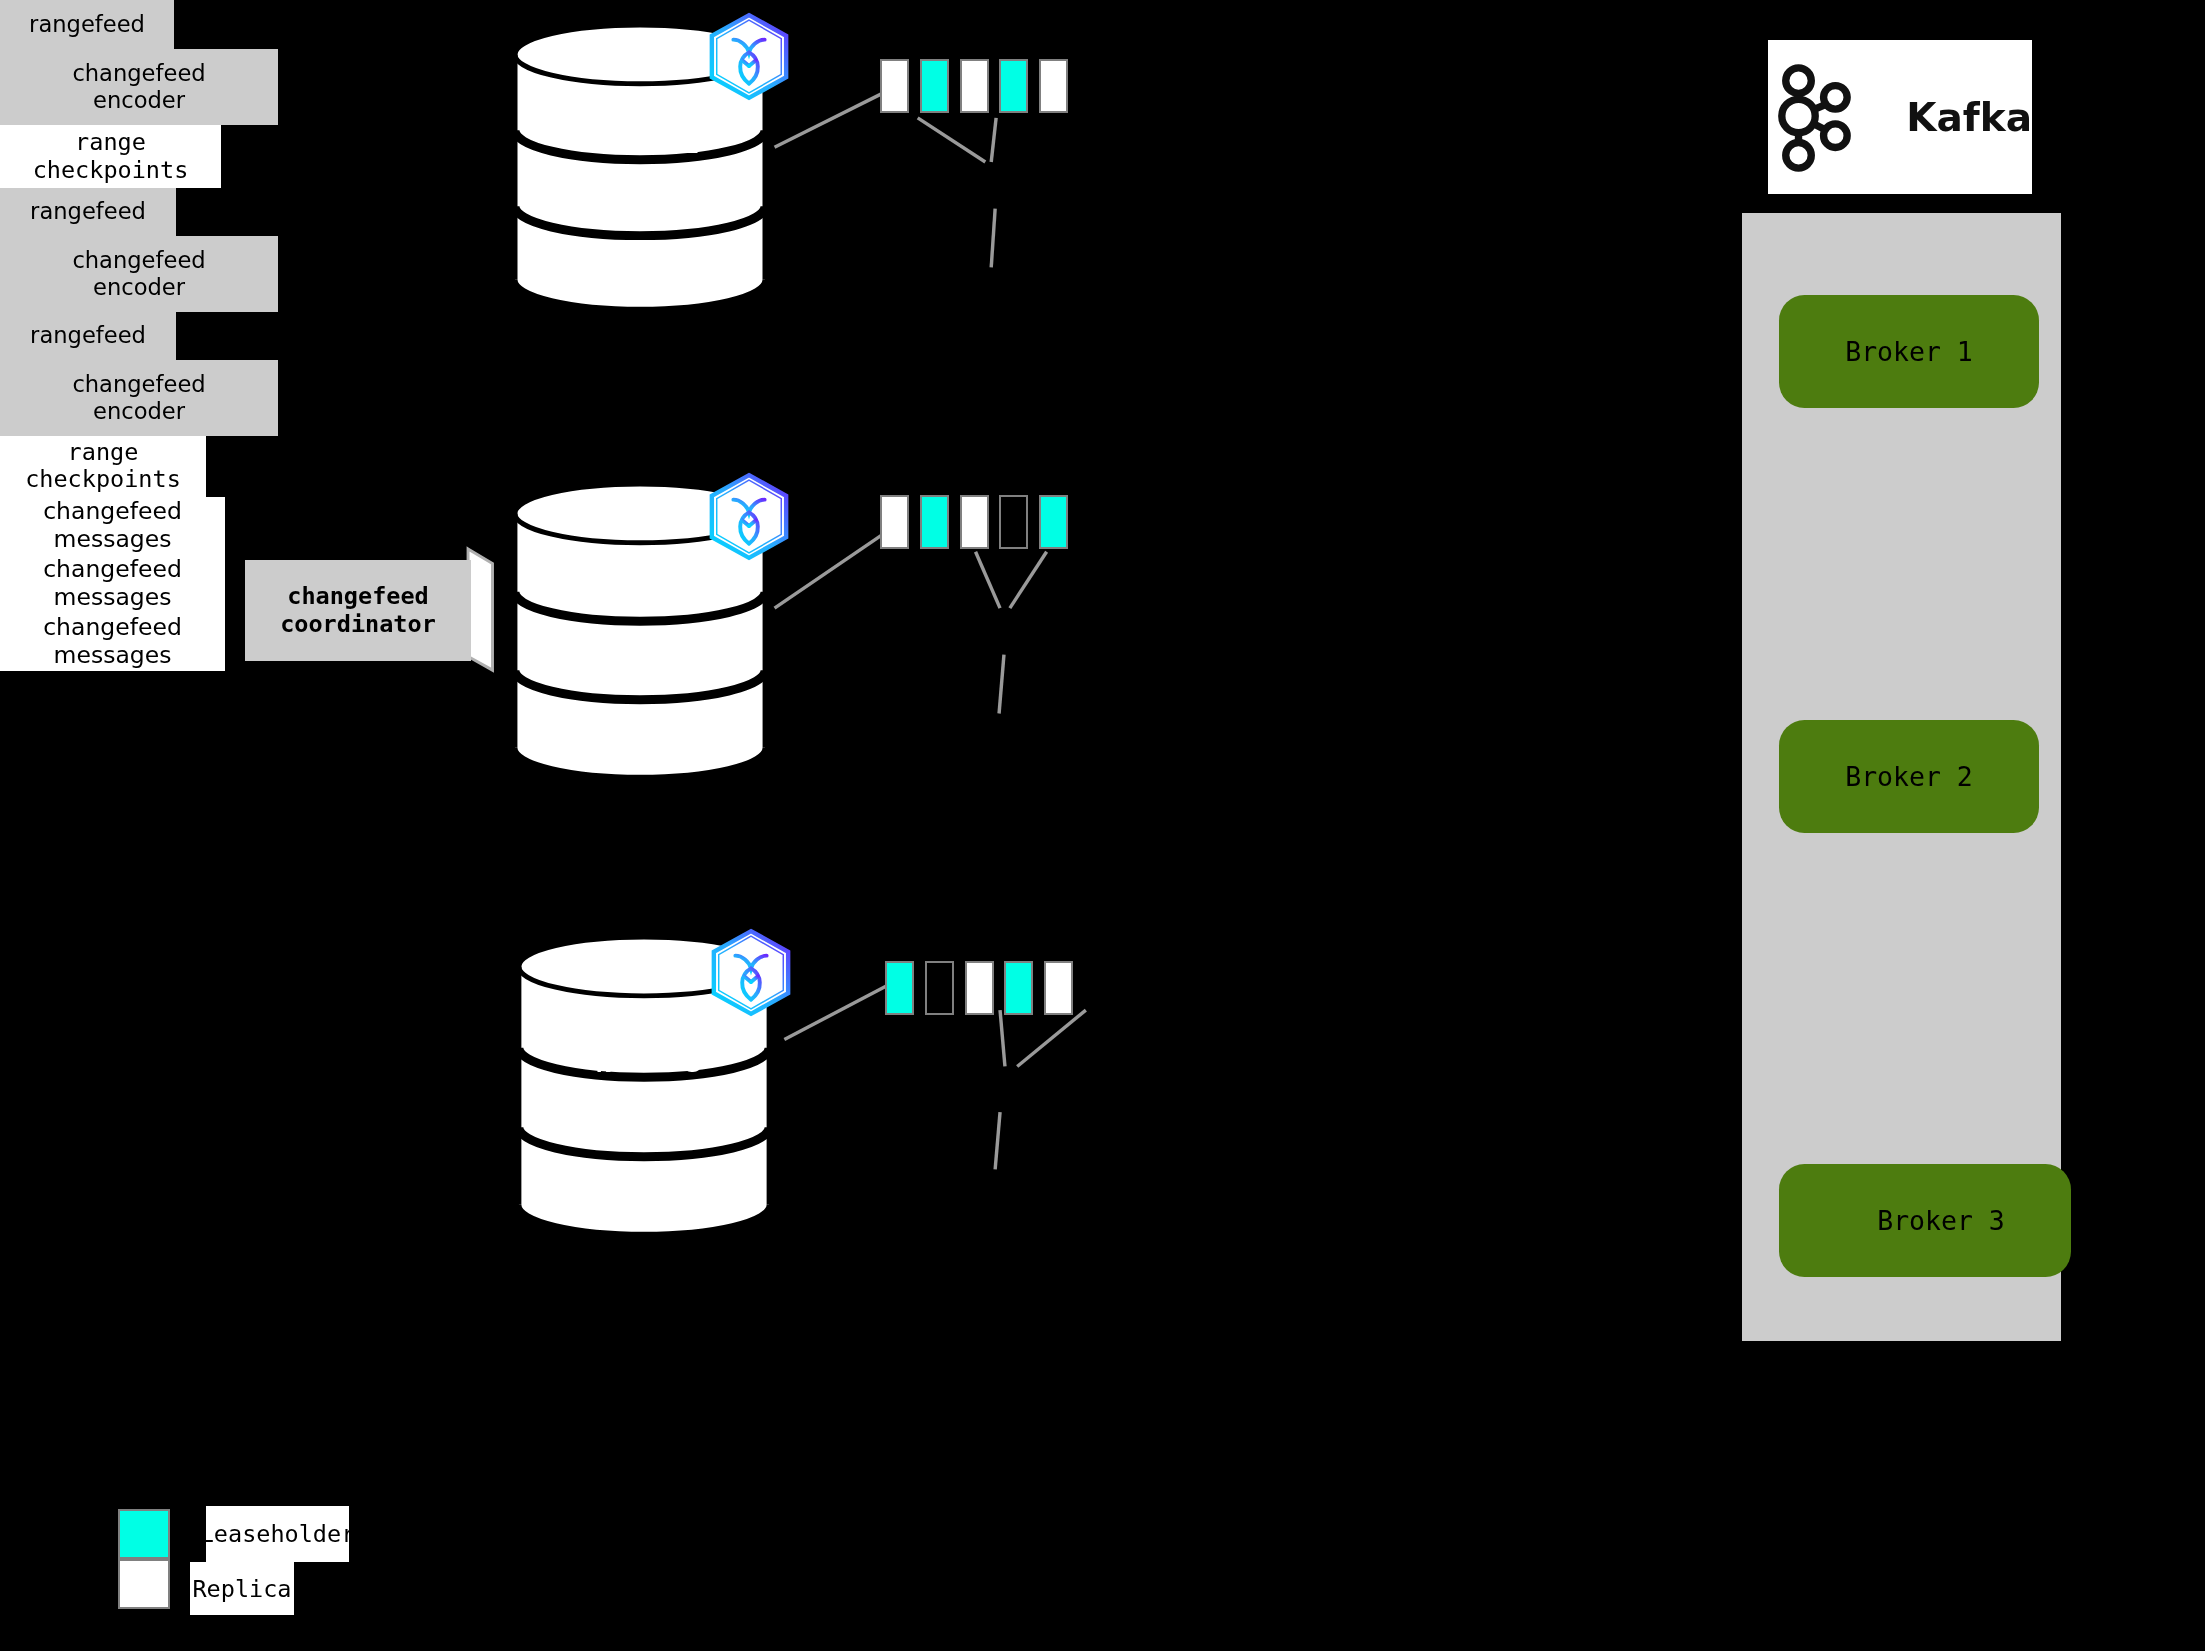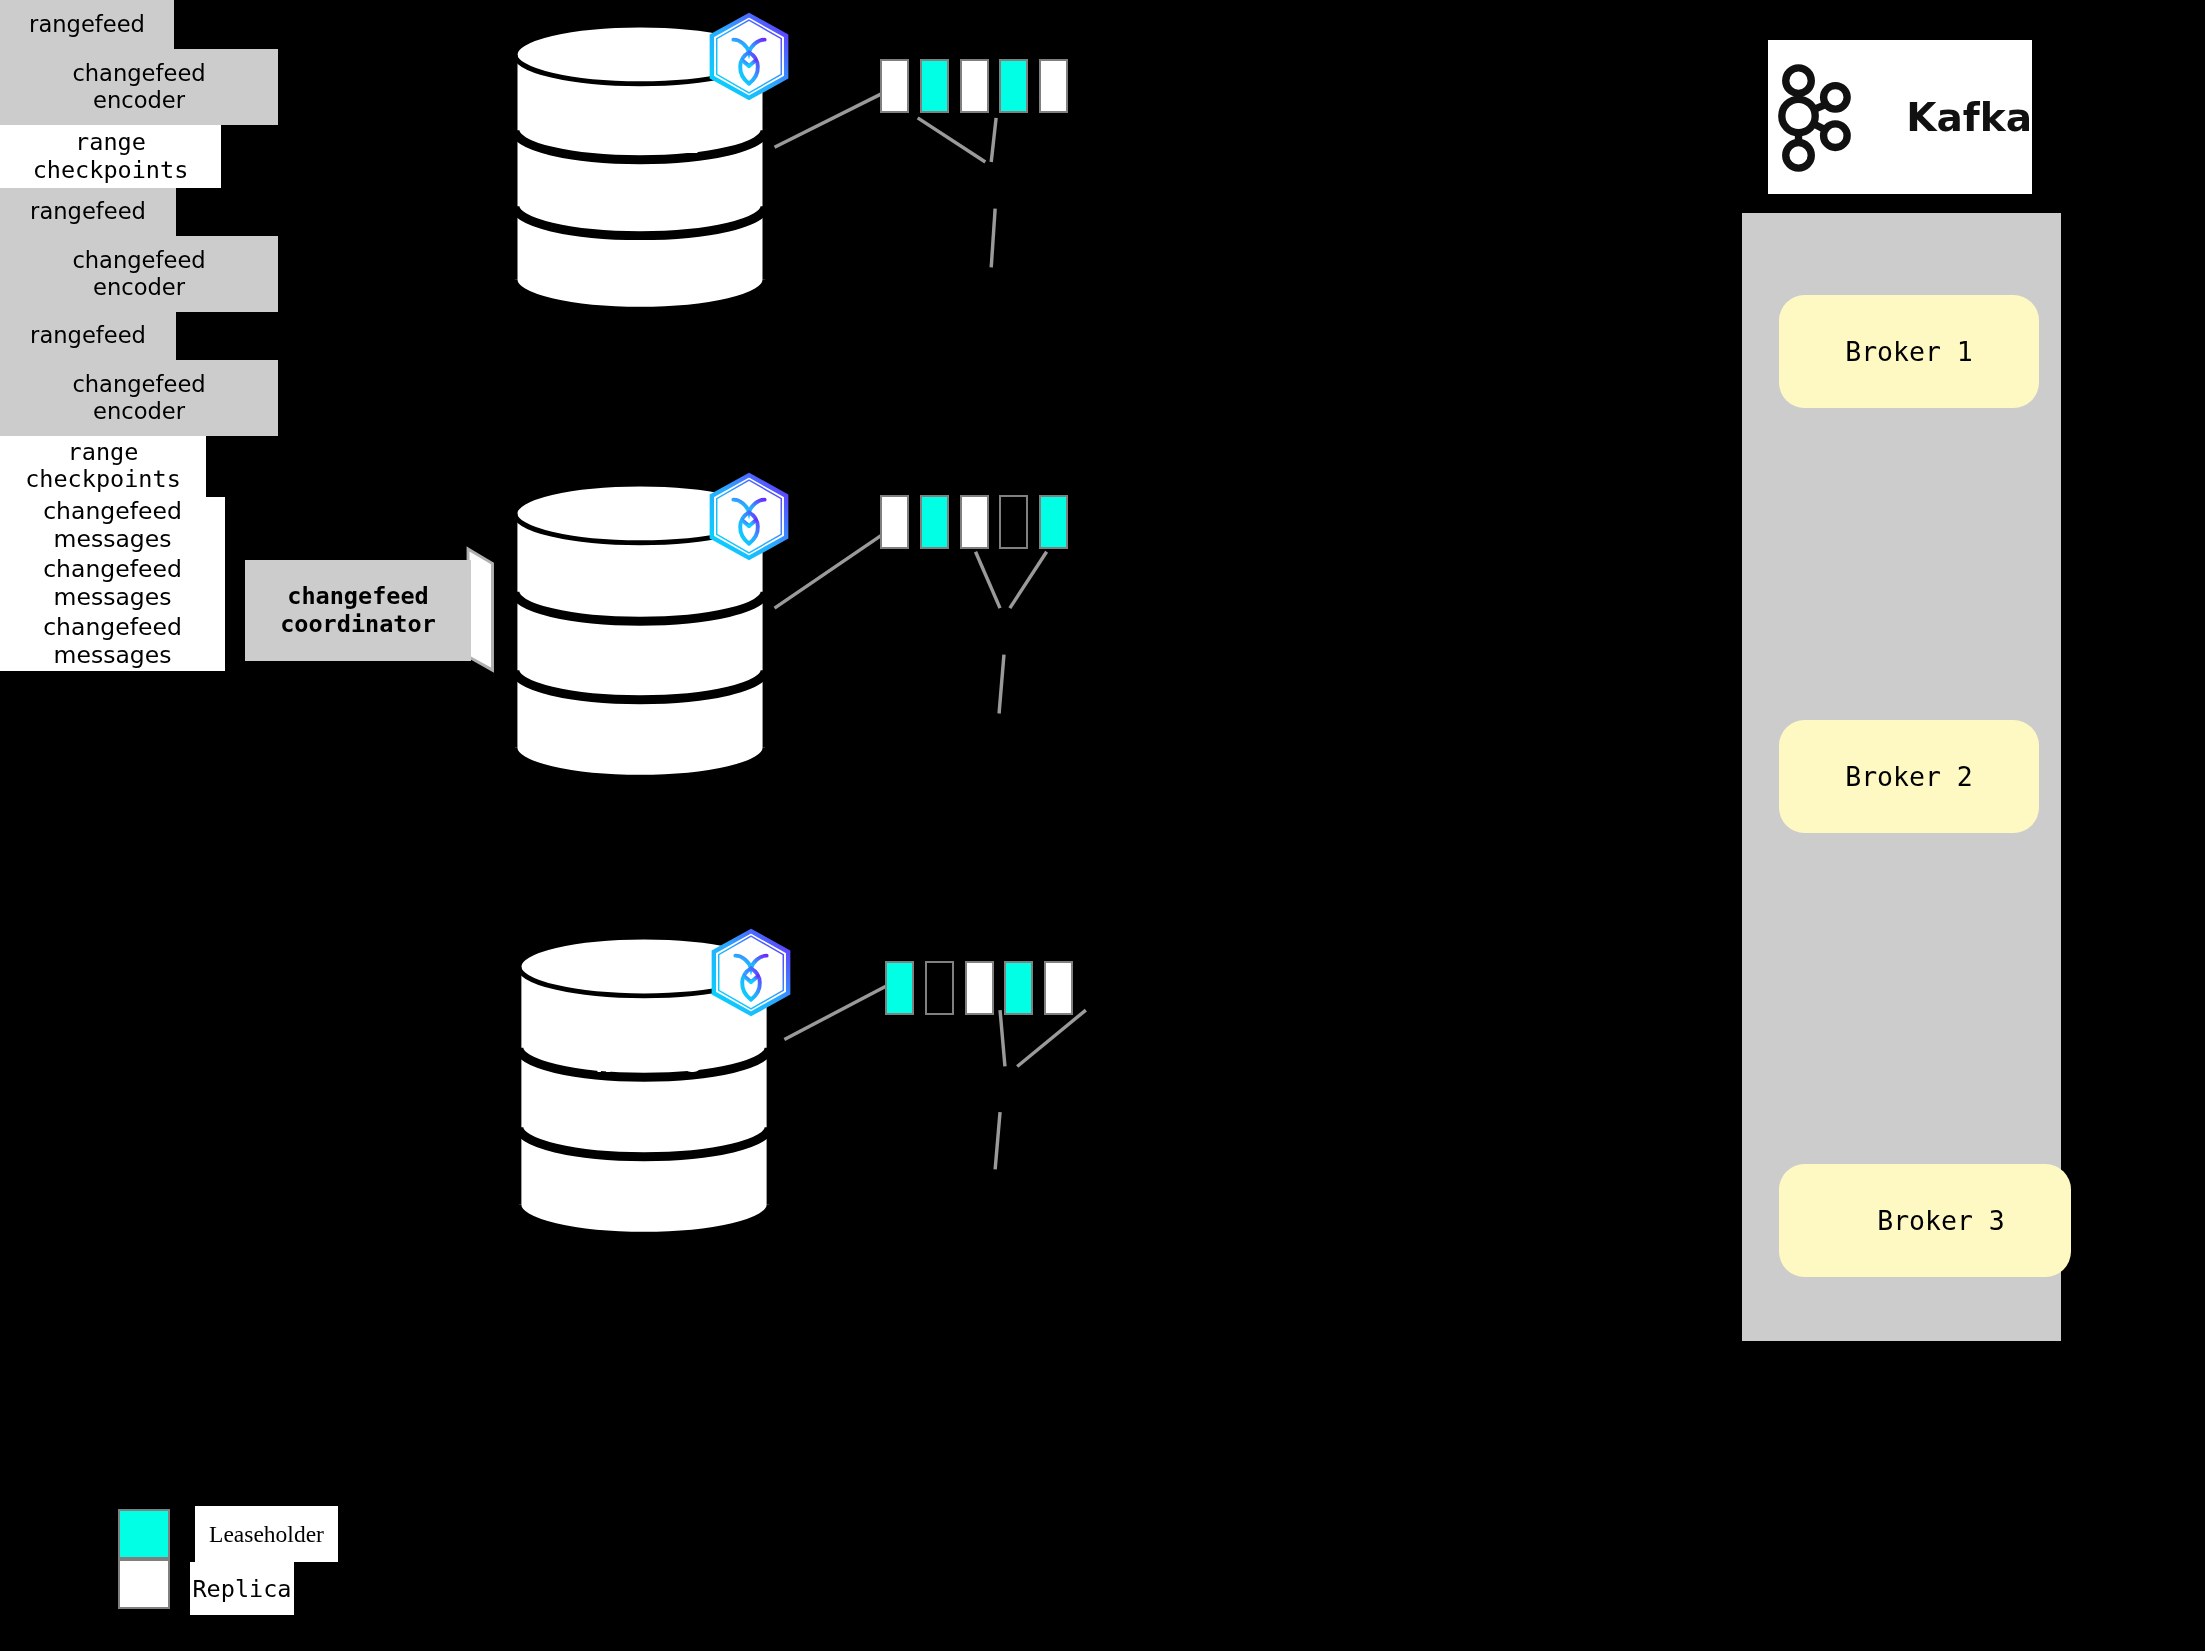--- a/index.html
+++ b/index.html
@@ -41,21 +41,21 @@
   .nodelabel{
     position:absolute;color:#ffffff;font-weight:bold;
     font-family:"DejaVu Sans Mono",monospace;
     letter-spacing:2px;white-space:nowrap;
   }
   .hexlogo{position:absolute;}
 
   
   #broker-panel{background:#cccccc;}
   .broker{
-    background:#fef9c3;border-radius:25.5px;color:#000;
+    background:#4d7c0f;border-radius:25.5px;color:#000;
     font-family:"DejaVu Sans Mono",monospace;
     display:flex;align-items:center;justify-content:center;
     white-space:nowrap;
   }
   #kafka-card{background:#fff;display:flex;align-items:center;justify-content:space-between;gap:12.7px;}
   #kafka-word{font-family:"DejaVu Sans",sans-serif;font-weight:bold;color:#111;}
 
   
   #resolved-pill{
     background:#ffffff;border-radius:490px;color:#000;
@@ -287,21 +287,21 @@
   <div id="broker-panel" class="abs" style="left:1742px;top:213px;width:319px;height:1128px;">
     <div class="broker" style="position:absolute;left:37px;top:82px;width:260px;height:113px;font-size:26.5px;">Broker 1</div>
     <div class="broker" style="position:absolute;left:37px;top:507px;width:260px;height:113px;font-size:26.5px;">Broker 2</div>
     <div class="broker" style="position:absolute;left:37px;top:951px;width:260px;height:113px;font-size:26.5px;padding-left:32px;">Broker 3</div>
   </div>
 
 
   <div class="abs" style="left:118px;top:1509px;">
     <div style="position:relative;">
       <div class="legend-sw" style="position:absolute;left:0;top:0;width:52px;height:50px;background:#00ffe5;"></div>
-      <div class="legend-text" style="position:absolute;left:77px;top:-2.9px;width:143px;height:56px;font-size:23.5px;font-family:Liberation Serif, serif;">Leaseholder</div>
+      <div class="legend-text" style="position:absolute;left:88px;top:-2.9px;width:143px;height:56px;font-size:23.5px;">Leaseholder</div>
 
       <div class="legend-sw" style="position:absolute;left:0;top:50px;width:52px;height:50px;background:#ffffff;"></div>
       <div class="legend-text" style="position:absolute;left:72px;top:53px;width:104px;height:53px;font-size:23.5px;">Replica</div>
     </div>
   </div>
 
 </div>
 
 
 </body></html>

